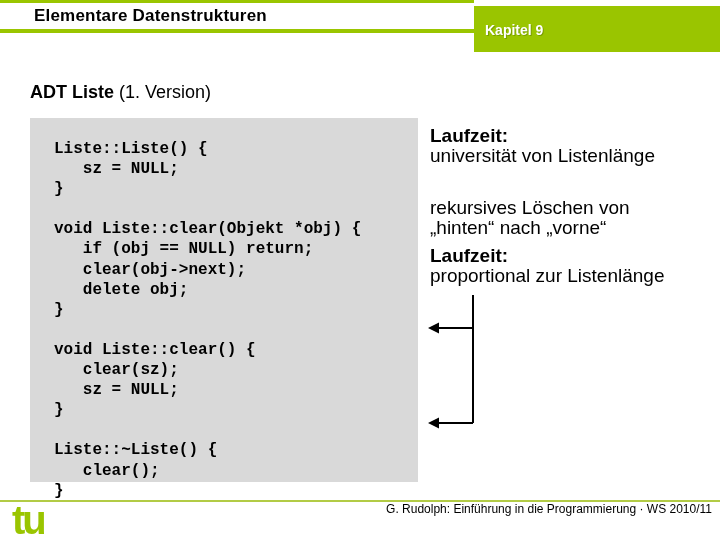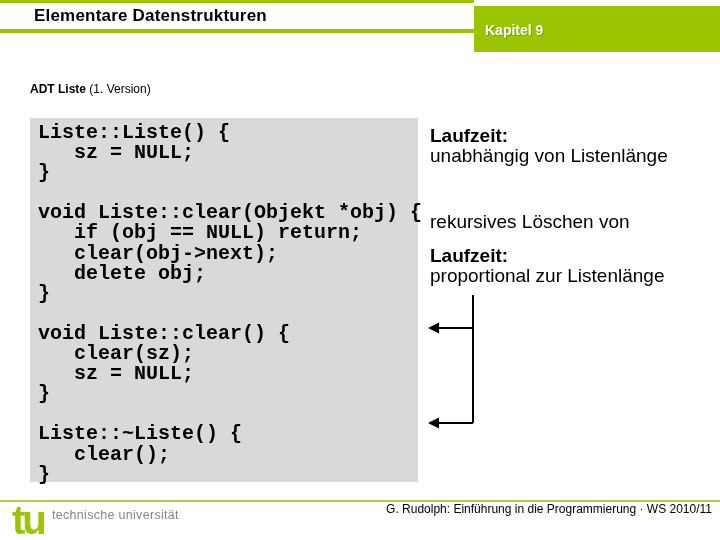--- a/index.html
+++ b/index.html
@@ -20,40 +20,40 @@
   .title-band .title{font-size:17px;font-weight:bold;letter-spacing:.2px;margin-left:20px;}
   .kapitel-box{
     position:absolute;left:474px;top:6px;width:246px;height:46px;
     box-sizing:border-box;background:var(--accent-green,#9ac500);
     color:#fff;font-size:14px;font-weight:bold;
     padding:16px 0 0 11px;
     text-shadow:1px 1px 0 rgba(95,125,0,.55);
   }
   
   .section-heading{
-    position:absolute;left:30px;top:82px;font-size:12px;
+    position:absolute;left:30px;top:82px;font-size:18px;
   }
   .section-heading .b{font-weight:bold;}
   
   .code-block{
     position:absolute;left:30px;top:118px;width:388px;height:364px;
     box-sizing:border-box;background:var(--code-bg,#d9d9d9);
     padding:5px 0 0 8px;
   }
   .code-block pre{
-    margin:0;
+    margin:16px;
     font-family:"Liberation Mono","DejaVu Sans Mono",monospace;
-    font-weight:bold;font-size:20px;line-height:20.1px;
+    font-weight:bold;font-size:16px;line-height:20.1px;
     white-space:pre;
   }
   
   .ann{position:absolute;left:430px;width:285px;font-size:19px;line-height:20px;}
   .ann .ttl{font-weight:bold;}
   .ann-1{top:126px;}
-  .ann-2{top:212px;}
+  .ann-2{top:198px;}
   .ann-3{top:246px;}
   
   .arrows{position:absolute;left:425px;top:290px;width:56px;height:140px;}
   
   .footer-line{
     position:absolute;left:0;top:500px;width:720px;height:2px;
     background:var(--footer-line-green,#b2cb45);
   }
   .tu-glyph{
     position:absolute;left:12px;top:501px;
@@ -100,38 +100,38 @@
    sz = NULL;
 }
 
 Liste::~Liste() {
    clear();
 }</pre>
 </div>
 
 <div class="ann ann-1">
   <div class="ttl">Laufzeit:</div>
-  <div>unabhängig von Listenlänge</div>
+  <div>universität von Listenlänge</div>
 </div>
 <div class="ann ann-2">
   <div>rekursives Löschen von</div>
+  <div>„hinten“ nach „vorne“</div>
 </div>
 <div class="ann ann-3">
   <div class="ttl">Laufzeit:</div>
   <div>proportional zur Listenlänge</div>
 </div>
 
 <svg class="arrows" viewBox="0 0 56 140" xmlns="http://www.w3.org/2000/svg">
   <line x1="48" y1="5" x2="48" y2="133" stroke="#000" stroke-width="2"></line>
   <line x1="48" y1="38" x2="13" y2="38" stroke="#000" stroke-width="2"></line>
   <polygon points="14,32.5 14,43.5 3,38" fill="#000"></polygon>
   <line x1="48" y1="133" x2="13" y2="133" stroke="#000" stroke-width="2"></line>
   <polygon points="14,127.5 14,138.5 3,133" fill="#000"></polygon>
 </svg>
 
 <div class="footer-line"></div>
 <div class="tu-glyph">tu</div>
 <div class="tu-text">
-  <div>technische universität</div>
 </div>
 <div class="credit">
   <div>G. Rudolph: Einführung in die Programmierung · WS 2010/11</div>
 </div>
 
 </body></html>

